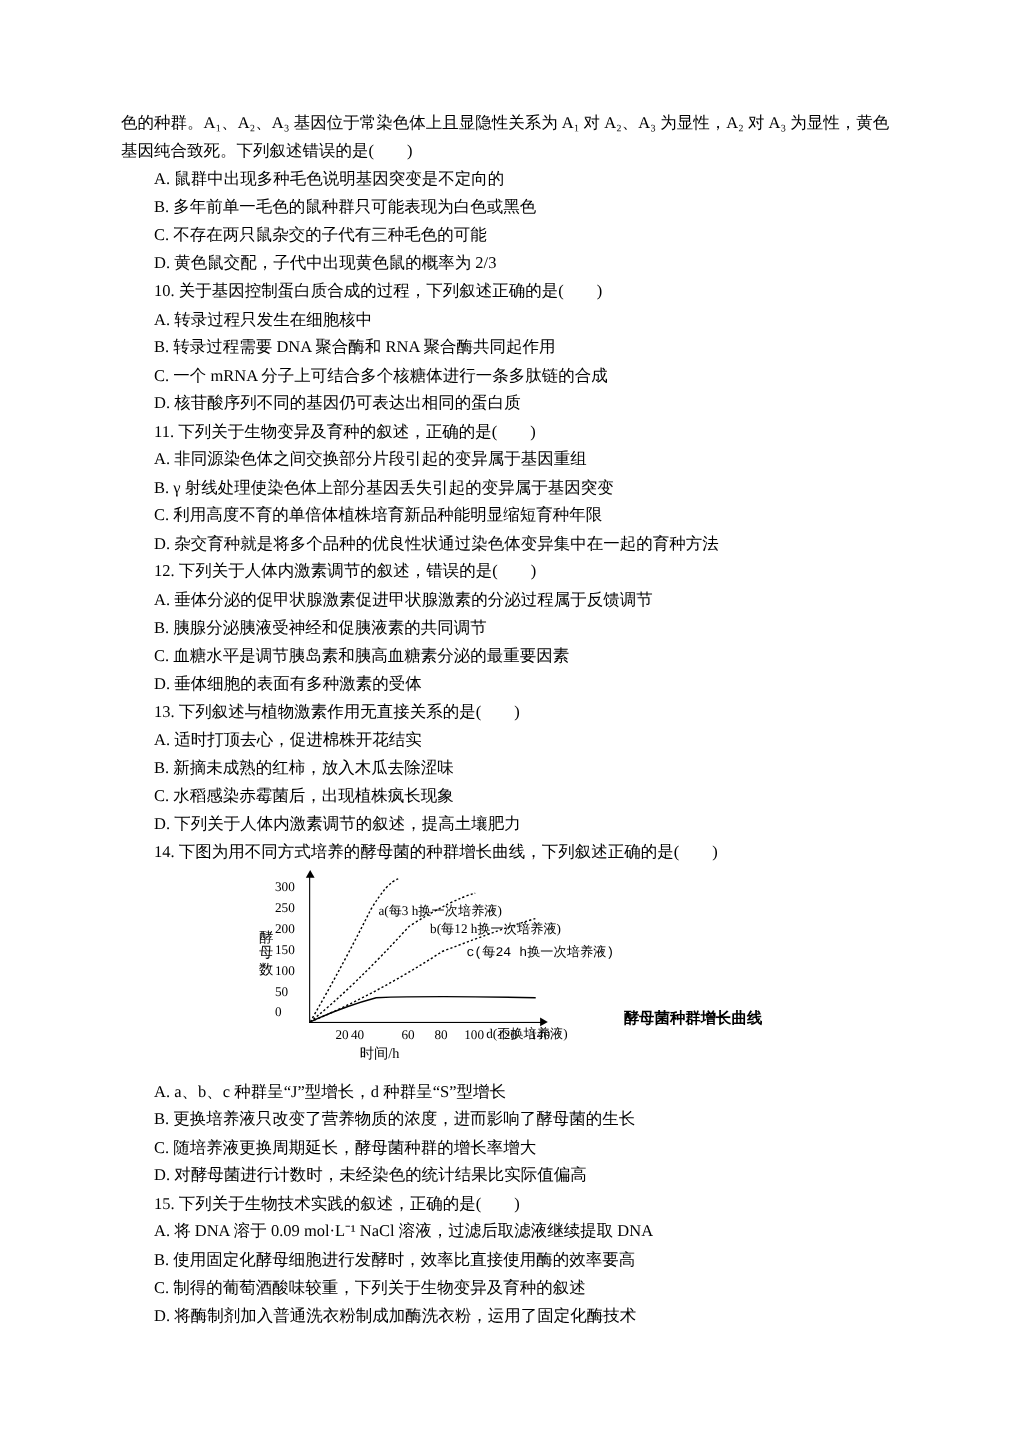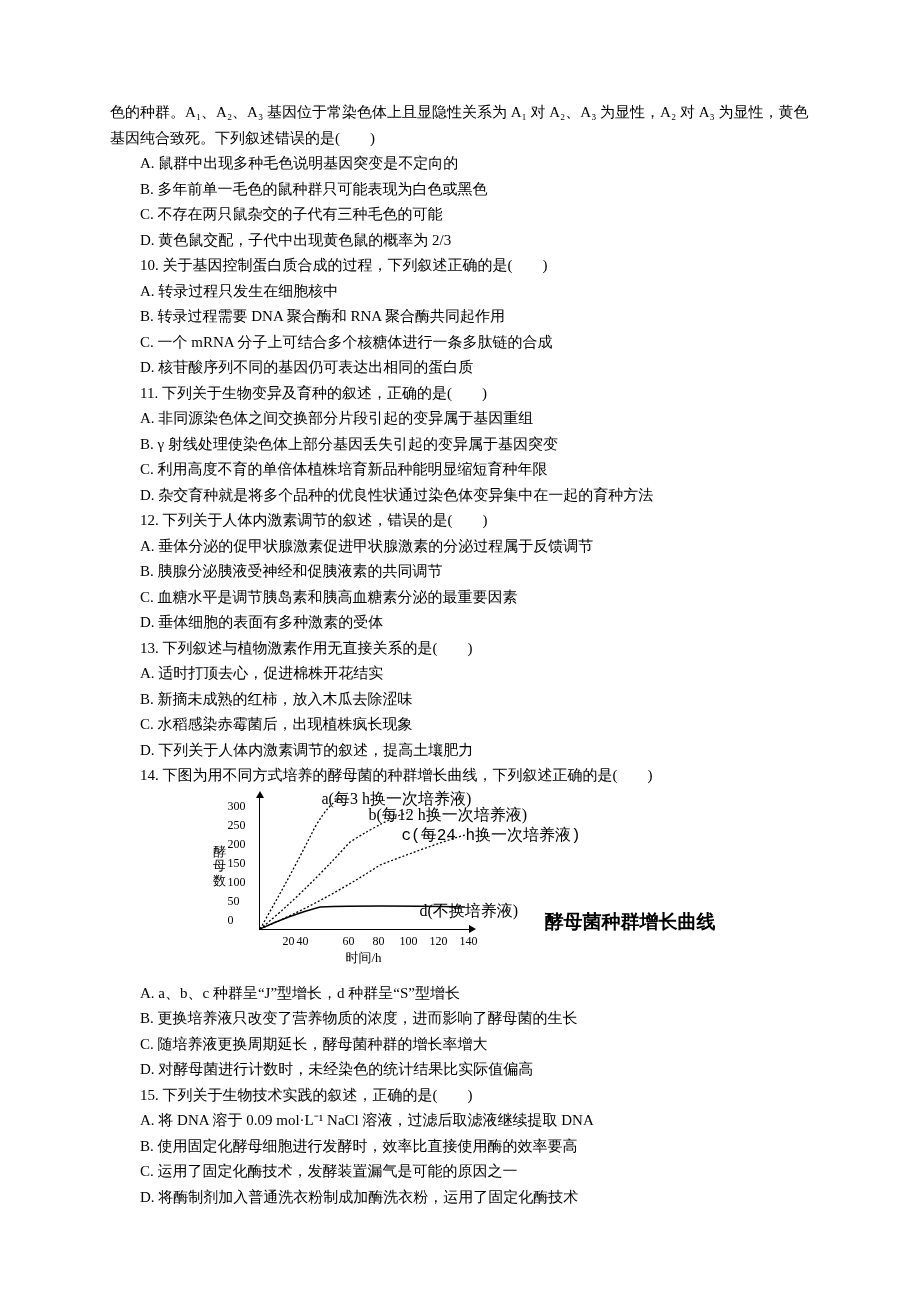--- a/index.html
+++ b/index.html
@@ -78,30 +78,30 @@
   }
   .xticks span {
     position: absolute;
     transform: translateX(-50%);
   }
   .xlabel {
     position: absolute;
     left: 90px;
     top: 150px;
     font-size: 13px;
-    margin-left: 41px;
   }
   .curve-label {
     position: absolute;
-    font-size: 16px;
+    font-size: 12px;
     white-space: nowrap;
+    margin-top: 33px;
   }
   .caption {
     font-weight: bold;
-    font-size: 19px;
+    font-size: 14px;
     padding-bottom: 28px;
   }
   svg.curves { position:absolute; left:0; top:0; width:210px; height:132px; }
 </style>
 </head>
 <body>
 
 <span class="line">色的种群。A₁、A₂、A₃ 基因位于常染色体上且显隐性关系为 A₁ 对 A₂、A₃ 为显性，A₂ 对 A₃ 为显性，黄色基因纯合致死。下列叙述错误的是(　　)</span>
 <span class="line indent1">A. 鼠群中出现多种毛色说明基因突变是不定向的</span>
 <span class="line indent1">B. 多年前单一毛色的鼠种群只可能表现为白色或黑色</span>
@@ -179,14 +179,14 @@
 </div>
 
 <span class="line indent1">A. a、b、c 种群呈“J”型增长，d 种群呈“S”型增长</span>
 <span class="line indent1">B. 更换培养液只改变了营养物质的浓度，进而影响了酵母菌的生长</span>
 <span class="line indent1">C. 随培养液更换周期延长，酵母菌种群的增长率增大</span>
 <span class="line indent1">D. 对酵母菌进行计数时，未经染色的统计结果比实际值偏高</span>
 
 <span class="line indent1">15. 下列关于生物技术实践的叙述，正确的是(　　)</span>
 <span class="line indent1">A. 将 DNA 溶于 0.09 mol·L⁻¹ NaCl 溶液，过滤后取滤液继续提取 DNA</span>
 <span class="line indent1">B. 使用固定化酵母细胞进行发酵时，效率比直接使用酶的效率要高</span>
-<span class="line indent1">C. 运用了固定化酶技术，发酵装置漏气是可能的原因之一</span>
+<span class="line indent1">C. 制得的葡萄酒酸味较重，下列关于生物变异及育种的叙述</span>
 <span class="line indent1">D. 将酶制剂加入普通洗衣粉制成加酶洗衣粉，运用了固定化酶技术</span>
 
 </body></html>

